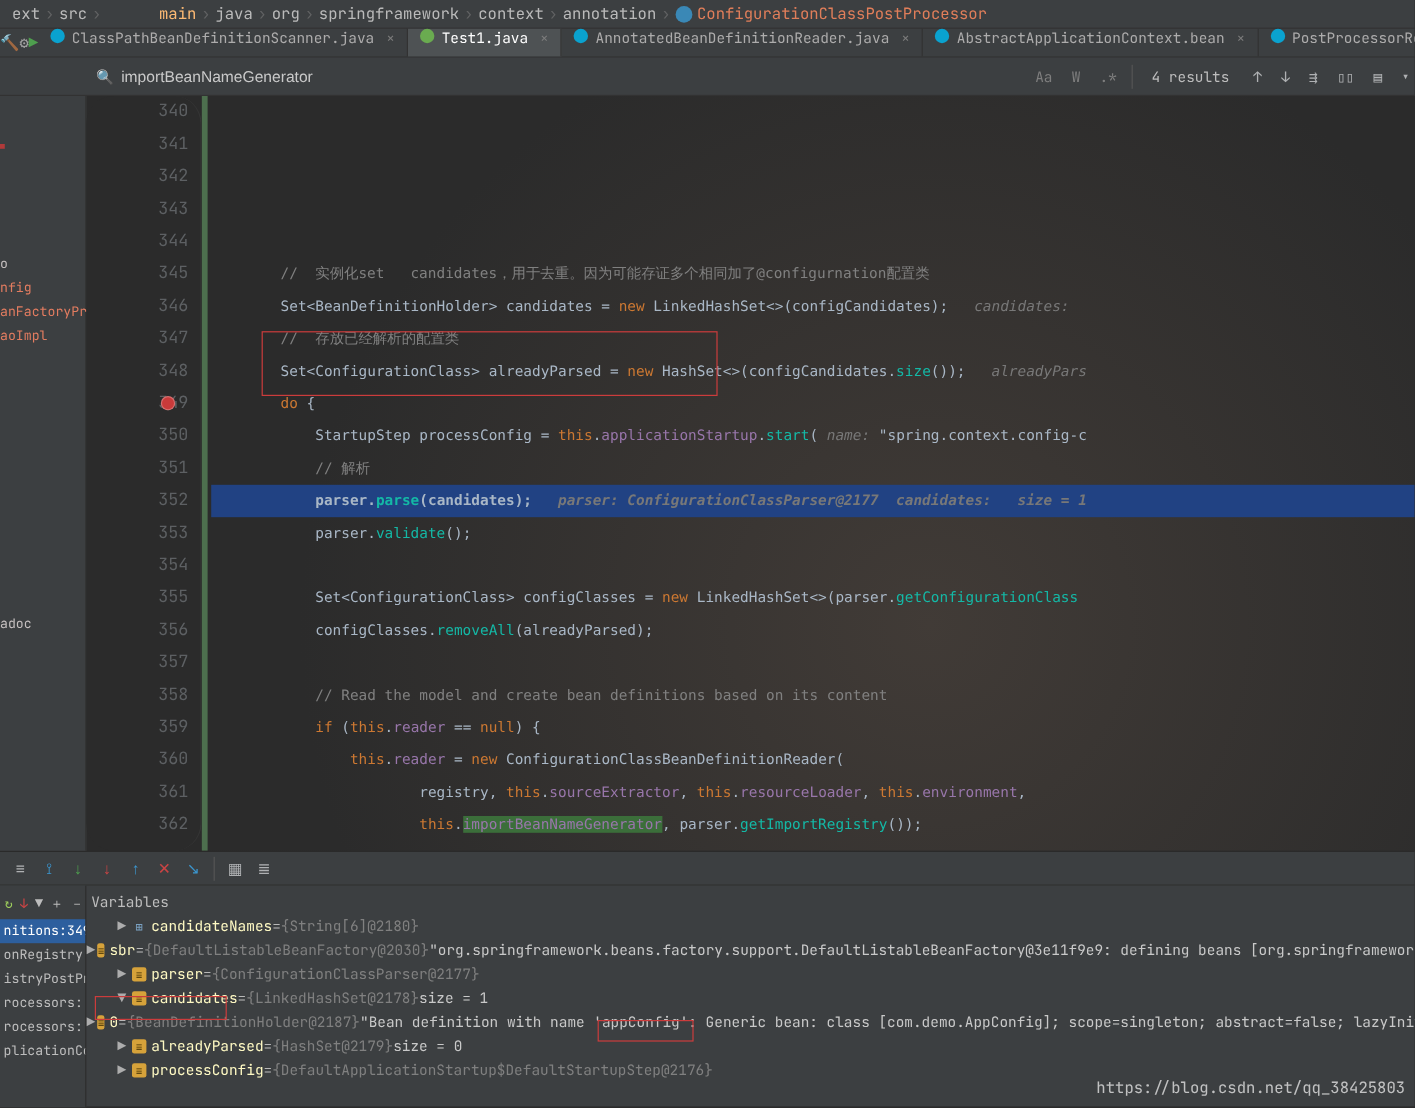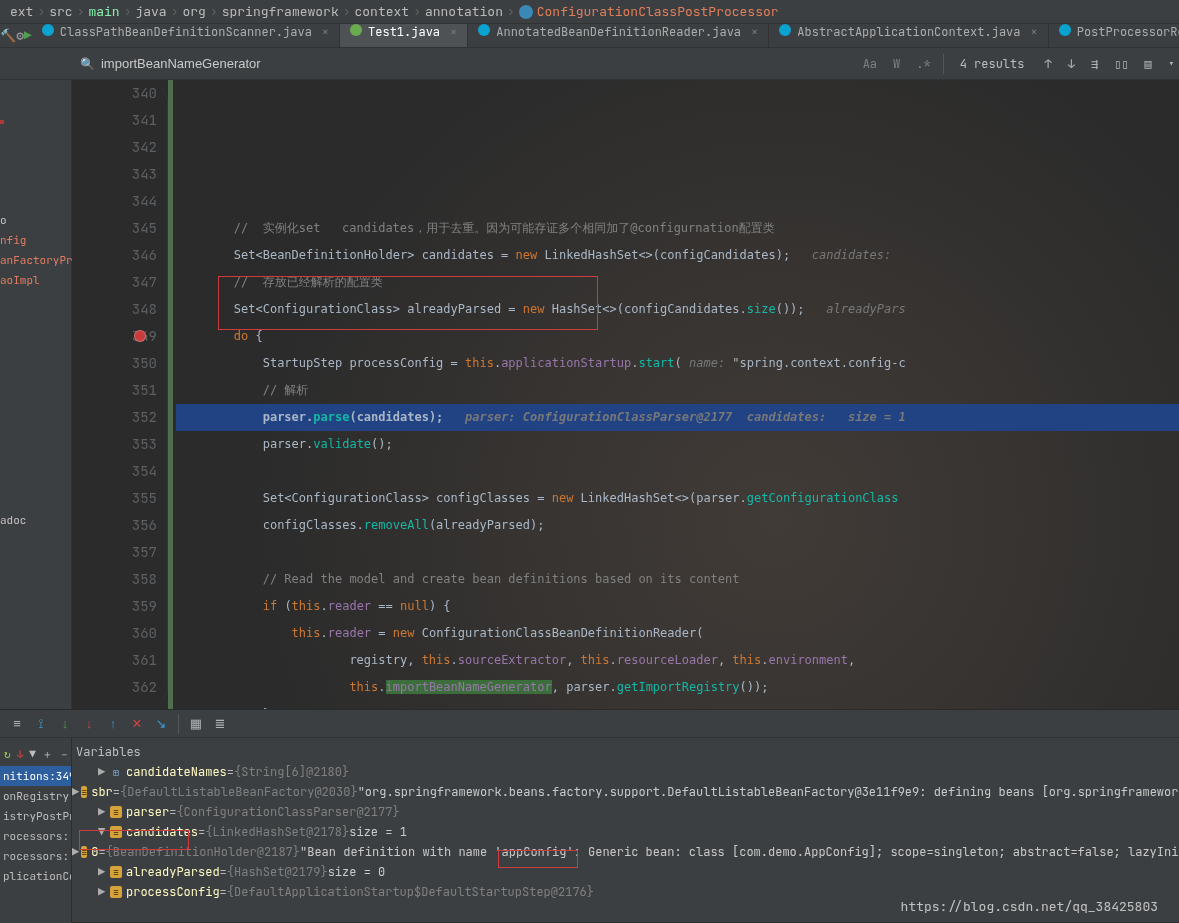--- a/index.html
+++ b/index.html
@@ -3,21 +3,21 @@
 <meta charset="utf-8">
 <style>
   * { margin:0; padding:0; box-sizing:border-box; }
   body { font-family: "JetBrains Mono","Consolas","Menlo",monospace; background:#2b2b2b; color:#a9b7c6; font-size:13px; overflow:hidden; width:1179px; height:923px; position:relative; }
 
   
   .breadcrumb { display:flex; align-items:center; height:24px; padding:0 10px; background:#3c3f41; color:#9aa0a6; white-space:nowrap; overflow:hidden; border-bottom:1px solid #323232; }
   .breadcrumb span.sep { margin:0 4px; color:#616263; }
   .breadcrumb .accent { color:#e07e5a; }
   .breadcrumb .item { color:#bababa; }
-  .breadcrumb .strong { color:#86efac; }
+  .breadcrumb .strong { color:#fdba74;margin-left:44px; }
 
   
   .tabs { display:flex; background:#3c3f41; height:24px; border-bottom:1px solid #323232; }
   .tab { display:flex; align-items:flex-start; padding:0 10px; color:#adacac; border-right:1px solid #323232; gap:6px; font-size:12px; }
   .tab.active { background:#4e5254; color:#fff; }
   .tab .ficon { width:12px; height:12px; border-radius:50%; background:#0aa2cf; display:inline-block; }
   .tab .close{ color:#7c7c7c; margin-left:4px; font-size:12px; }
 
   
   .toolbar { display:flex; align-items:center; background:#3c3f41; height:32px; border-bottom:1px solid #323232; }
@@ -69,21 +69,21 @@
   .btm-title { color:#bdbdbd; font-size:12px; padding:2px 4px; }
   .node { display:flex; align-items:center; height:20px; color:#b8b8b8; white-space:nowrap; }
   .node .arrow { width:10px; display:inline-block; color:#adadad; }
   .node .indent { display:inline-block; }
   .vname { color:#fef9c3; }
   .vdim  { color:#808080; }
   .vstr  { color:#c9c9c9; }
   .node-icon { width:12px; height:12px; display:inline-flex; align-items:center; justify-content:center; margin:0 4px 0 2px; font-size:10px; }
   .iobj { background:#d6a23a; color:#3b2b00; border-radius:2px; }
   .iarr { color:#7aa1c2; }
-  .watermark{ position:absolute; right:21px; bottom:8px; font-size:13px; color:#e2e2e2cc; }
+  .watermark{ position:absolute; right:8px; bottom:8px; font-size:13px; color:#e2e2e2cc; }
 </style>
 </head>
 <body>
 
 <div class="breadcrumb">
   <span class="item">ext</span>
     <span class="sep">›</span>
   <span class="item">src</span>
     <span class="sep">›</span>
   <span class="strong">main</span>
@@ -116,21 +116,21 @@
       <span>Test1.java</span>
       <span class="close">×</span>
     </div>
   <div class="tab">
       <span class="ficon"></span>
       <span>AnnotatedBeanDefinitionReader.java</span>
       <span class="close">×</span>
     </div>
   <div class="tab">
       <span class="ficon"></span>
-      <span>AbstractApplicationContext.java</span>
+      <span>AbstractApplicationContext.bean</span>
       <span class="close">×</span>
     </div>
   <div class="tab">
       <span class="ficon"></span>
       <span>PostProcessorRegistrationDelegate.java</span>
     </div>
 </div>
 
 <div class="toolbar">
   <div style="width:72px"></div>

